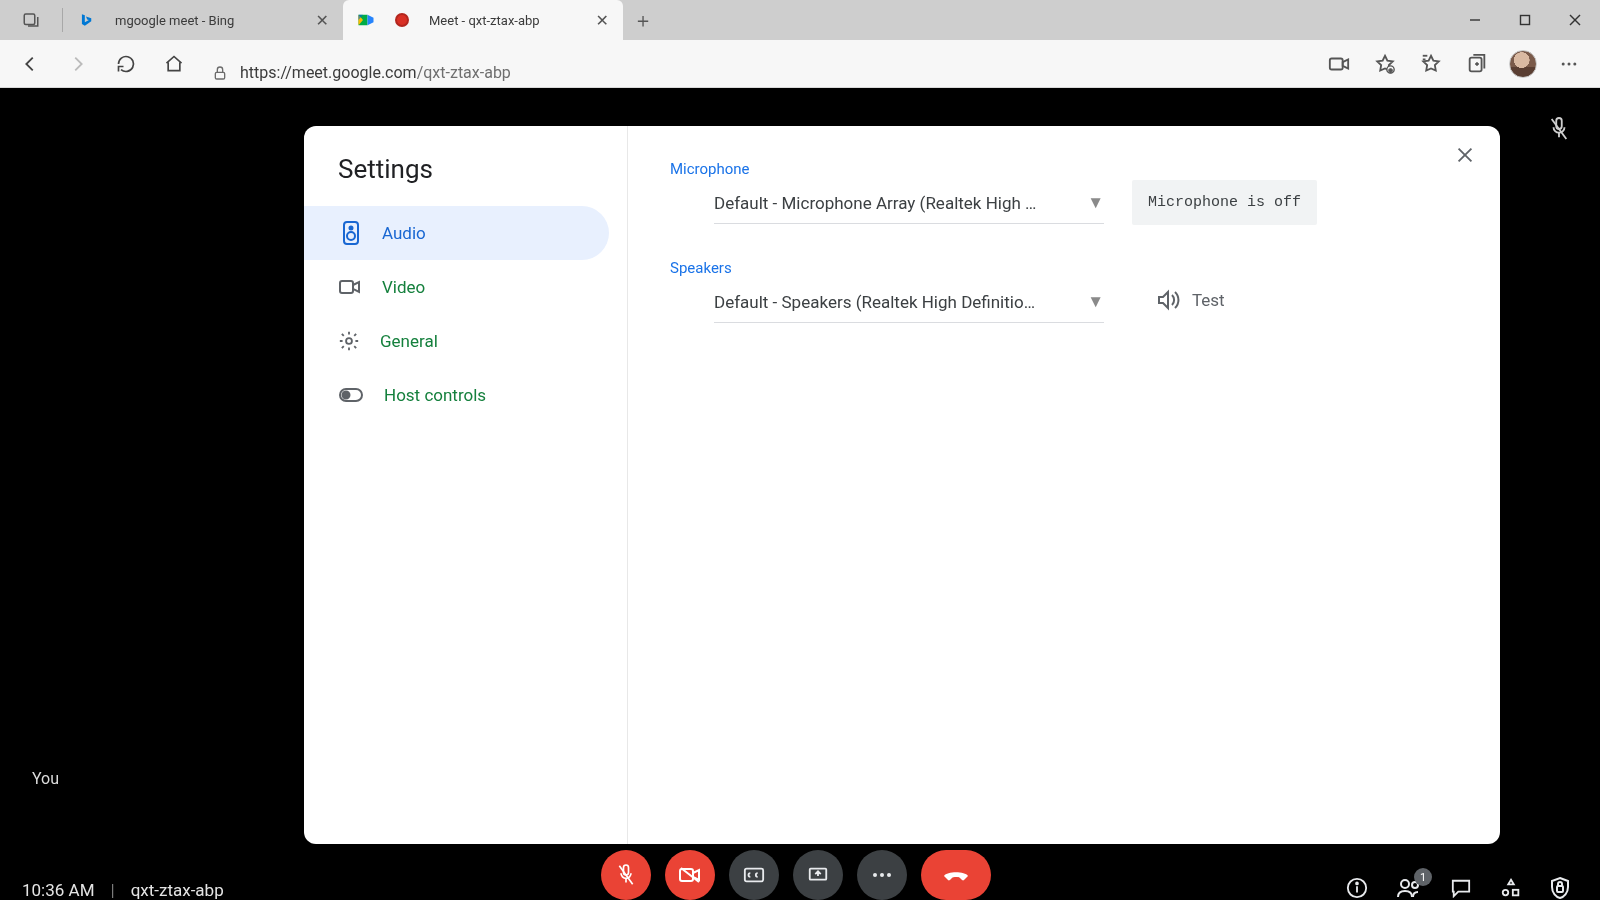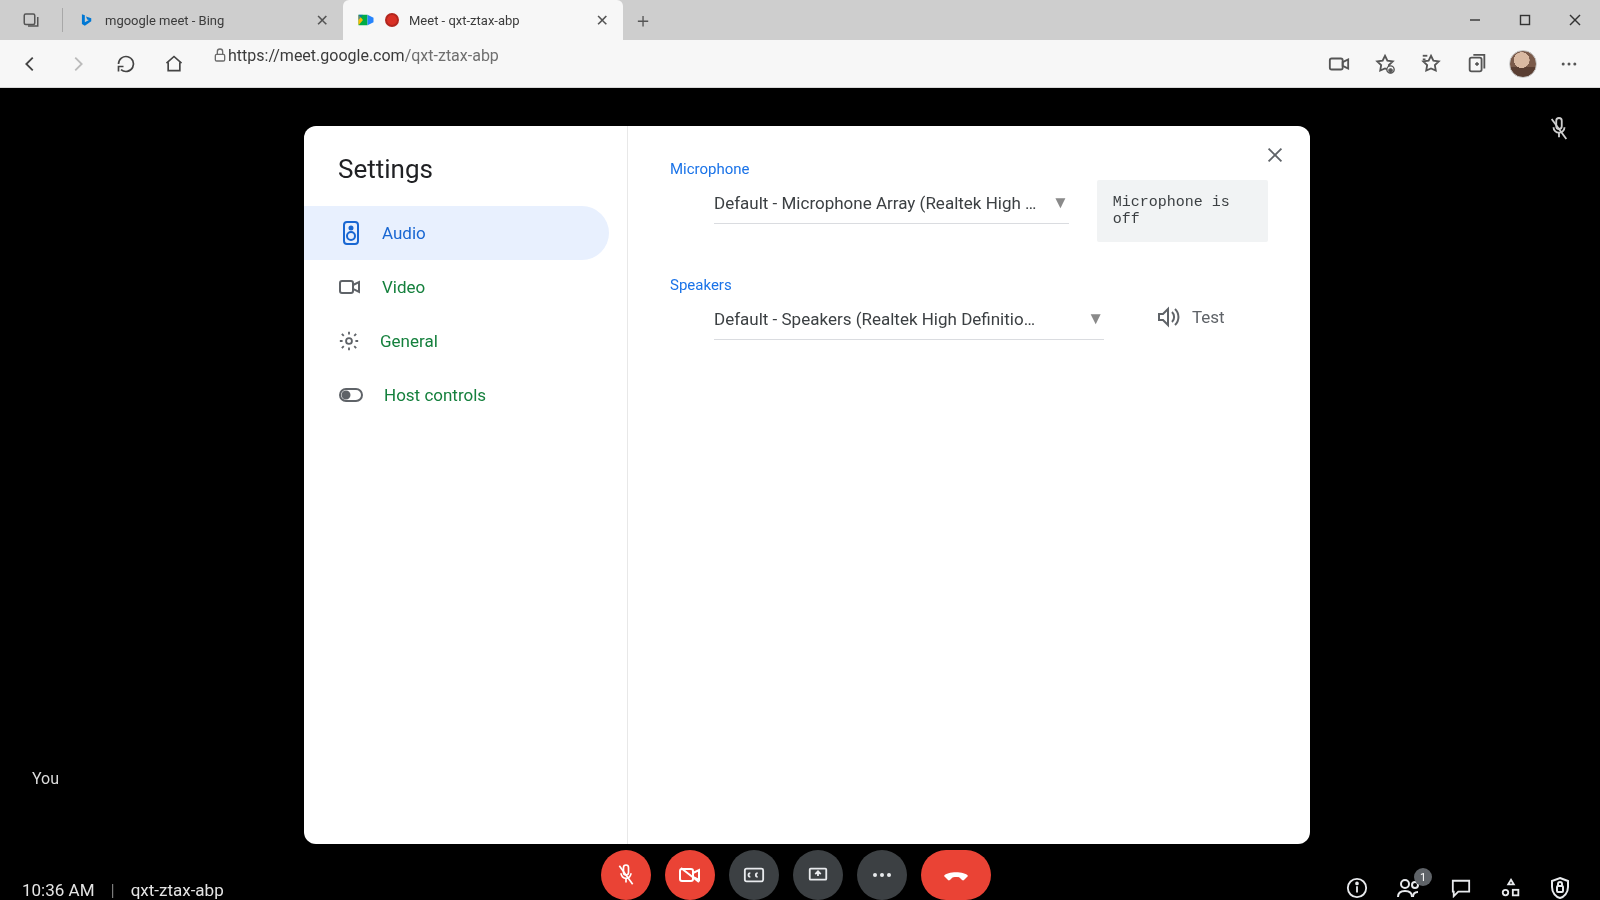--- a/index.html
+++ b/index.html
@@ -2,35 +2,35 @@
 <html><head>
 <meta charset="utf-8">
 <style>
 * { box-sizing: border-box; margin: 0; padding: 0; font-family: -apple-system, BlinkMacSystemFont, "Segoe UI", Roboto, Arial, sans-serif; }
 html, body { width: 1600px; height: 900px; overflow: hidden; }
 body { background: #000; }
 
 
 .titlebar { height: 40px; background: #cecece; display: flex; align-items: stretch; }
 .titlebar-left { width: 62px; display:flex; align-items:center; justify-content:center; }
-.tab { display: flex; align-items: center; gap: 10px; padding: 0 14px; height: 40px; font-size: 13px; color: #3b3b3b; min-width: 280px; border-top-left-radius: 6px; border-top-right-radius: 6px; }
+.tab { display: flex; align-items: center; gap: 20px; padding: 0 14px; height: 40px; font-size: 13px; color: #3b3b3b; min-width: 280px; border-top-left-radius: 6px; border-top-right-radius: 6px; }
 .tab.inactive { background: transparent; }
 .tab.active { background: #f7f7f7; }
 .tab .favicon { width: 18px; height: 18px; display:flex; align-items:center; justify-content:center; }
 .tab .title { flex: 1; white-space: nowrap; overflow:hidden; text-overflow:ellipsis; }
 .tab .close { color:#555; font-size:16px; }
 .tab-divider {width:1px; background:#a8a8a8; margin:8px 0;}
 .newtab { width:40px; display:flex; align-items:center; justify-content:center; color:#555; font-size:20px; }
 .win-controls { margin-left:auto; display:flex; }
 .win-btn { width:50px; height:40px; display:flex; align-items:center; justify-content:center; color:#333; }
 
 .addrbar { height:48px; background:#f7f7f7; display:flex; align-items:center; padding:0 8px; gap:4px; border-bottom:1px solid #d9d9d9; }
 .nav-btn { width:44px; height:40px; display:flex; align-items:center; justify-content:center; color:#444; border-radius:4px; }
 .nav-btn.dis { color:#aaa; }
-.url-area { flex:1; display:flex; align-items:flex-start; gap:0; padding:0 12px; height:36px; }
+.url-area { flex:1; display:flex; align-items:flex-end; gap:12px; padding:0 12px; height:36px; }
 .lock { color:#6b6b6b; }
 .url { font-size:16px; color:#3b3b3b; }
 .url .path { color:#6f6f6f; }
 .right-icons { display:flex; align-items:center; gap:0; }
 .right-icons .nav-btn { width:46px; }
 .avatar-img { width:28px; height:28px; border-radius:50%; background: radial-gradient(circle at 45% 35%, #d9b9a2 0 35%, transparent 36%), linear-gradient(180deg,#7a5a4a 0 60%,#5a3e32 60% 100%); border:1px solid #c9c9c9;}
 
 
 .meet { position:relative; width:1600px; height:calc(900px - 88px); background:#000; }
 
@@ -44,21 +44,21 @@
 .bb-center { position:absolute; left:50%; transform:translateX(-50%); display:flex; gap:14px; }
 .pill { width:50px; height:50px; border-radius:25px; display:flex; align-items:center; justify-content:center; }
 .pill.red { background:#ea4335; color:#fff; }
 .pill.dark { background:#3c4043; color:#e8eaed; }
 .pill.hang { width:70px; background:#ea4335; color:#fff; }
 .bb-right { margin-left:auto; display:flex; gap:28px; align-items:center; color:#e8eaed; position:relative;}
 .bb-right .ic { position:relative; }
 .badge { position:absolute; top:-10px; right:-10px; background:#5f6368; color:#fff; border-radius:10px; font-size:11px; min-width:18px; height:18px; display:flex; align-items:center; justify-content:center; padding:0 4px;}
 
 
-.modal { position:absolute; top:38px; left:304px; width:1006px; height:718px; background:#fff; border-radius:12px; box-shadow:0 10px 40px rgba(0,0,0,.35); display:flex; overflow:hidden; }
+.modal { position:absolute; top:38px; left:304px; width:1196px; height:718px; background:#fff; border-radius:12px; box-shadow:0 10px 40px rgba(0,0,0,.35); display:flex; overflow:hidden; }
 .m-sidebar { width:324px; border-right:1px solid #e8e8e8; padding:28px 0 0 0; }
 .m-title { font-size:26px; color:#202124; padding:0 34px 22px; font-weight:400;}
 .m-item { display:flex; align-items:center; gap:20px; height:54px; padding:0 34px; font-size:17px; color:#15803d; border-radius:0 28px 28px 0; margin-right:18px; cursor:pointer;}
 .m-item.active { background:#e8f0fe; color:#1967d2;padding-left:36px; }
 .m-item.active svg { stroke:#1967d2; fill:none; }
 .m-item svg { stroke:#5f6368; }
 .m-item .label { color:inherit; }
 
 .m-content { flex:1; position:relative; padding:34px 42px; }
 .close-x { position:absolute; top:18px; right:24px; color:#5f6368; cursor:pointer; }

